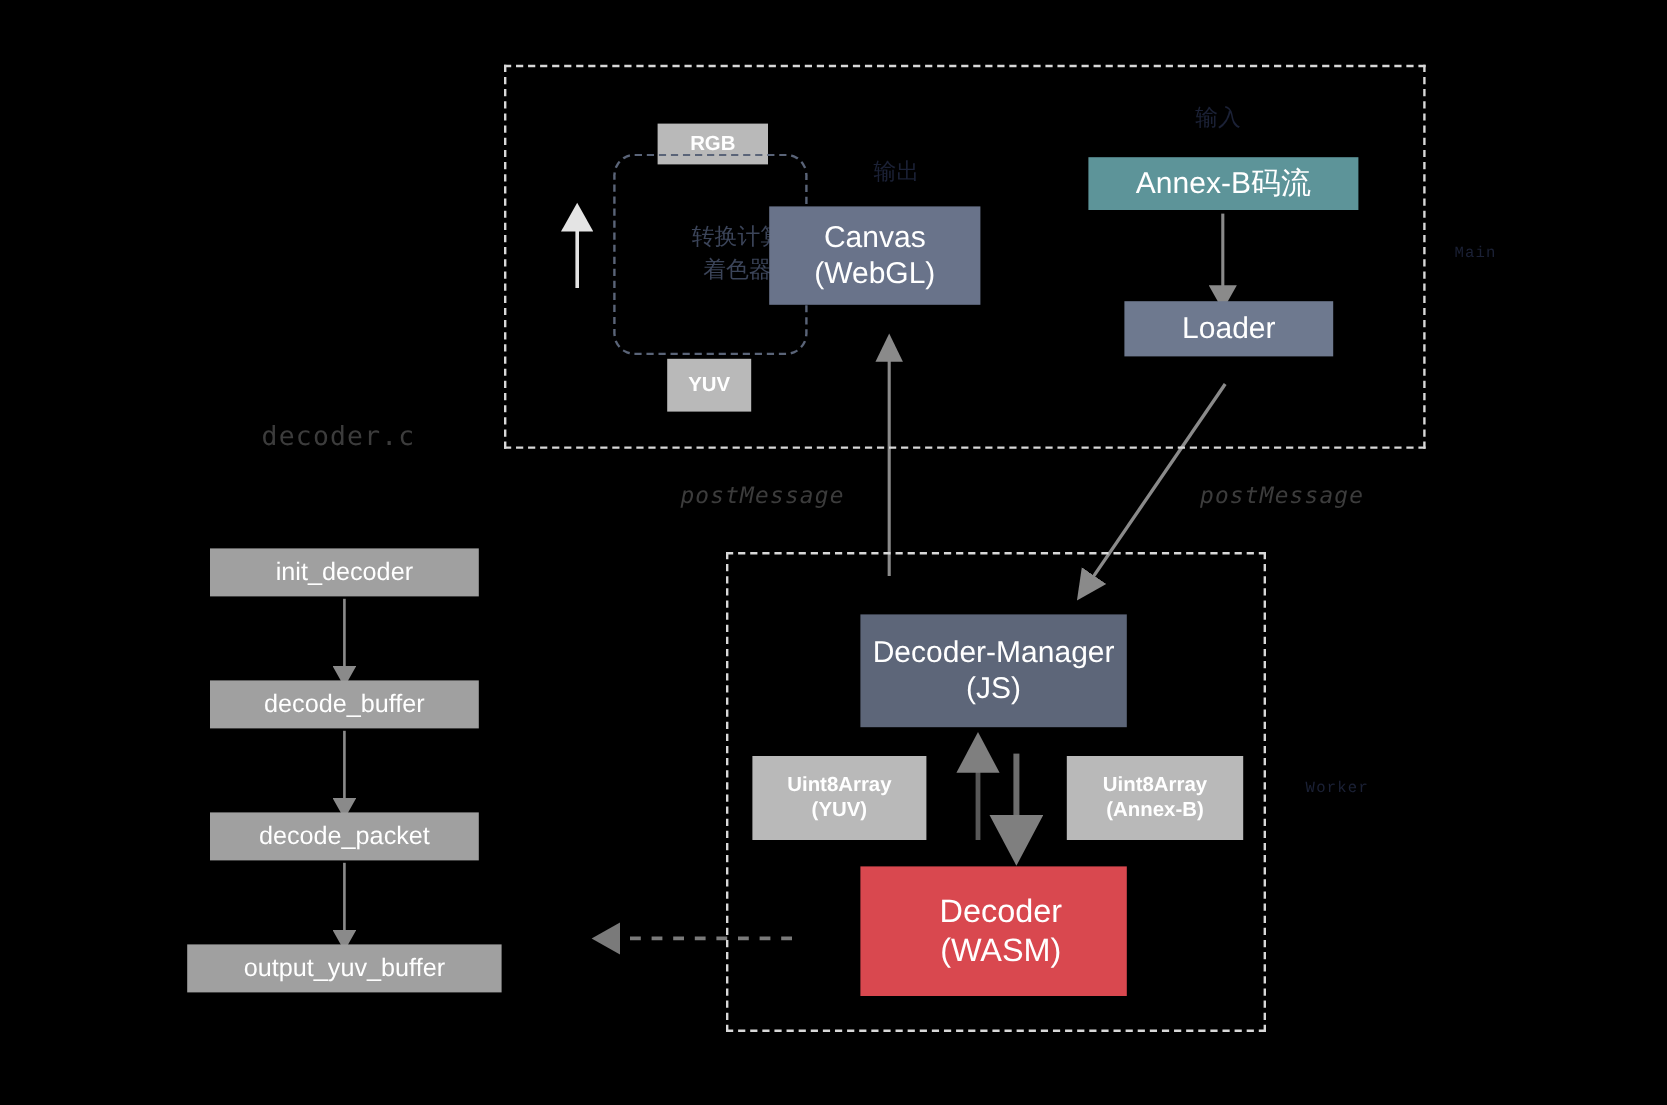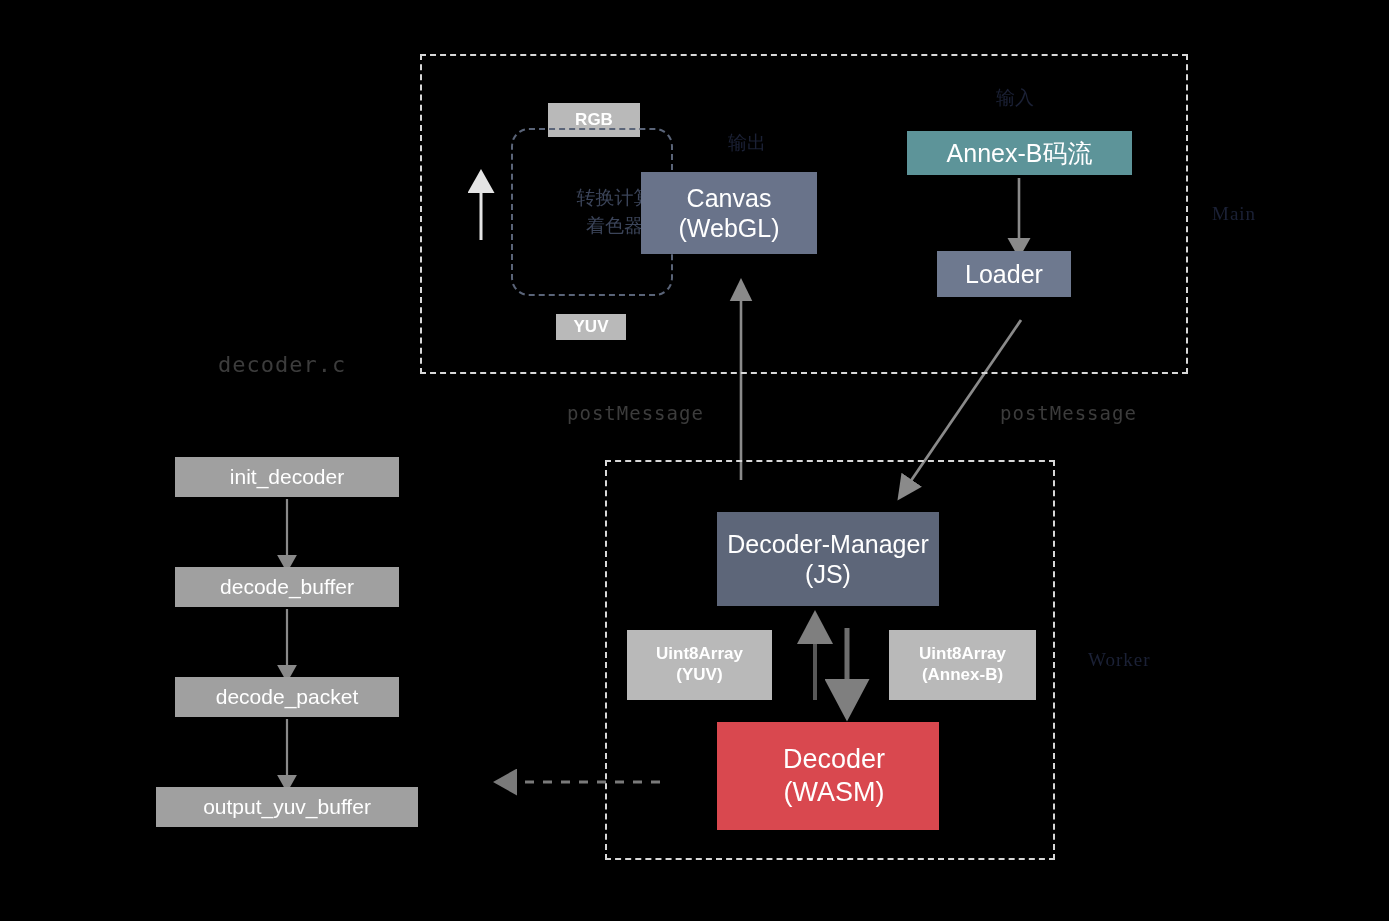--- a/index.html
+++ b/index.html
@@ -11,22 +11,22 @@
   .stage{position:absolute;left:0;top:0;width:1389px;height:921px;}
 
   
   .group{
     position:absolute;box-sizing:border-box;
     border:2px dashed #d8d8d8;
     background:transparent;
   }
   .group-label{
     position:absolute;
-    font-family:Liberation Serif, serif;
-    font-size:19px;letter-spacing:1px;
+    font-family:Liberation Mono, monospace;
+    font-size:13px;letter-spacing:1px;
     color:#1b2136;white-space:nowrap;
   }
 
   
   .box{
     position:absolute;box-sizing:border-box;
     display:flex;align-items:center;justify-content:center;
     text-align:center;line-height:1.22;color:#ffffff;
     white-space:pre-line;
   }
@@ -53,21 +53,21 @@
   
   .io-label{
     position:absolute;font-size:19px;color:#1b2136;white-space:nowrap;
   }
   
   .mono-label{
     position:absolute;
     font-family:"DejaVu Sans Mono","Liberation Mono",monospace;
     font-size:22px;letter-spacing:1px;color:#3c3c3c;white-space:nowrap;
   }
-  .mono-label.small{font-size:19px;}
+  .mono-label.small{font-size:19px;font-style:italic;}
 
   svg.overlay{position:absolute;left:0;top:0;width:1389px;height:921px;pointer-events:none;}
 </style>
 </head>
 <body>
 
 <div class="stage">
 
   <svg class="overlay" viewBox="0 0 1389 921">
     <defs>
@@ -124,37 +124,37 @@
     <g>
       <line x1="660" y1="782" x2="508" y2="782" stroke="#7a7a7a" stroke-width="3" stroke-dasharray="9 9" marker-end="url(#ah-dark)"></line>
     </g>
   </svg>
 
   <div class="group" style="left:420px;top:54px;width:768px;height:320px;"></div>
   <div class="group-label" style="left:1212px;top:203px;">Main</div>
 
   <div class="box box-lightgrey" style="left:548px;top:79px;width:92px;height:34px;margin-top:24px;">RGB</div>
 
-  <div class="box box-lightgrey" style="left:556px;top:314px;width:70px;height:26px;">YUV</div>
+  <div class="box box-lightgrey" style="left:556px;top:299px;width:70px;height:44px;">YUV</div>
 
   <div class="shader-region" style="left:511px;top:128px;width:162px;height:168px;">
     <div class="shader-text">转换计算
 着色器</div>
   </div>
 
   <div class="io-label" style="left:728px;top:130px;">输出</div>
 
   <div class="io-label" style="left:996px;top:85px;">输入</div>
 
   <div class="box box-slate" style="left:641px;top:172px;width:176px;height:82px;">Canvas
 (WebGL)</div>
 
   <div class="box box-teal" style="left:907px;top:131px;width:225px;height:44px;">Annex-B码流</div>
 
-  <div class="box box-slate3" style="left:937px;top:251px;width:134px;height:46px;">Loader</div>
+  <div class="box box-slate3" style="left:937px;top:251px;width:174px;height:46px;">Loader</div>
 
   <div class="group" style="left:605px;top:460px;width:450px;height:400px;"></div>
   <div class="group-label" style="left:1088px;top:649px;">Worker</div>
 
   <div class="box box-slate2" style="left:717px;top:512px;width:222px;height:94px;">Decoder-Manager
 (JS)</div>
 
   <div class="box box-lightgrey" style="left:627px;top:630px;width:145px;height:70px;">Uint8Array
 (YUV)</div>
 

